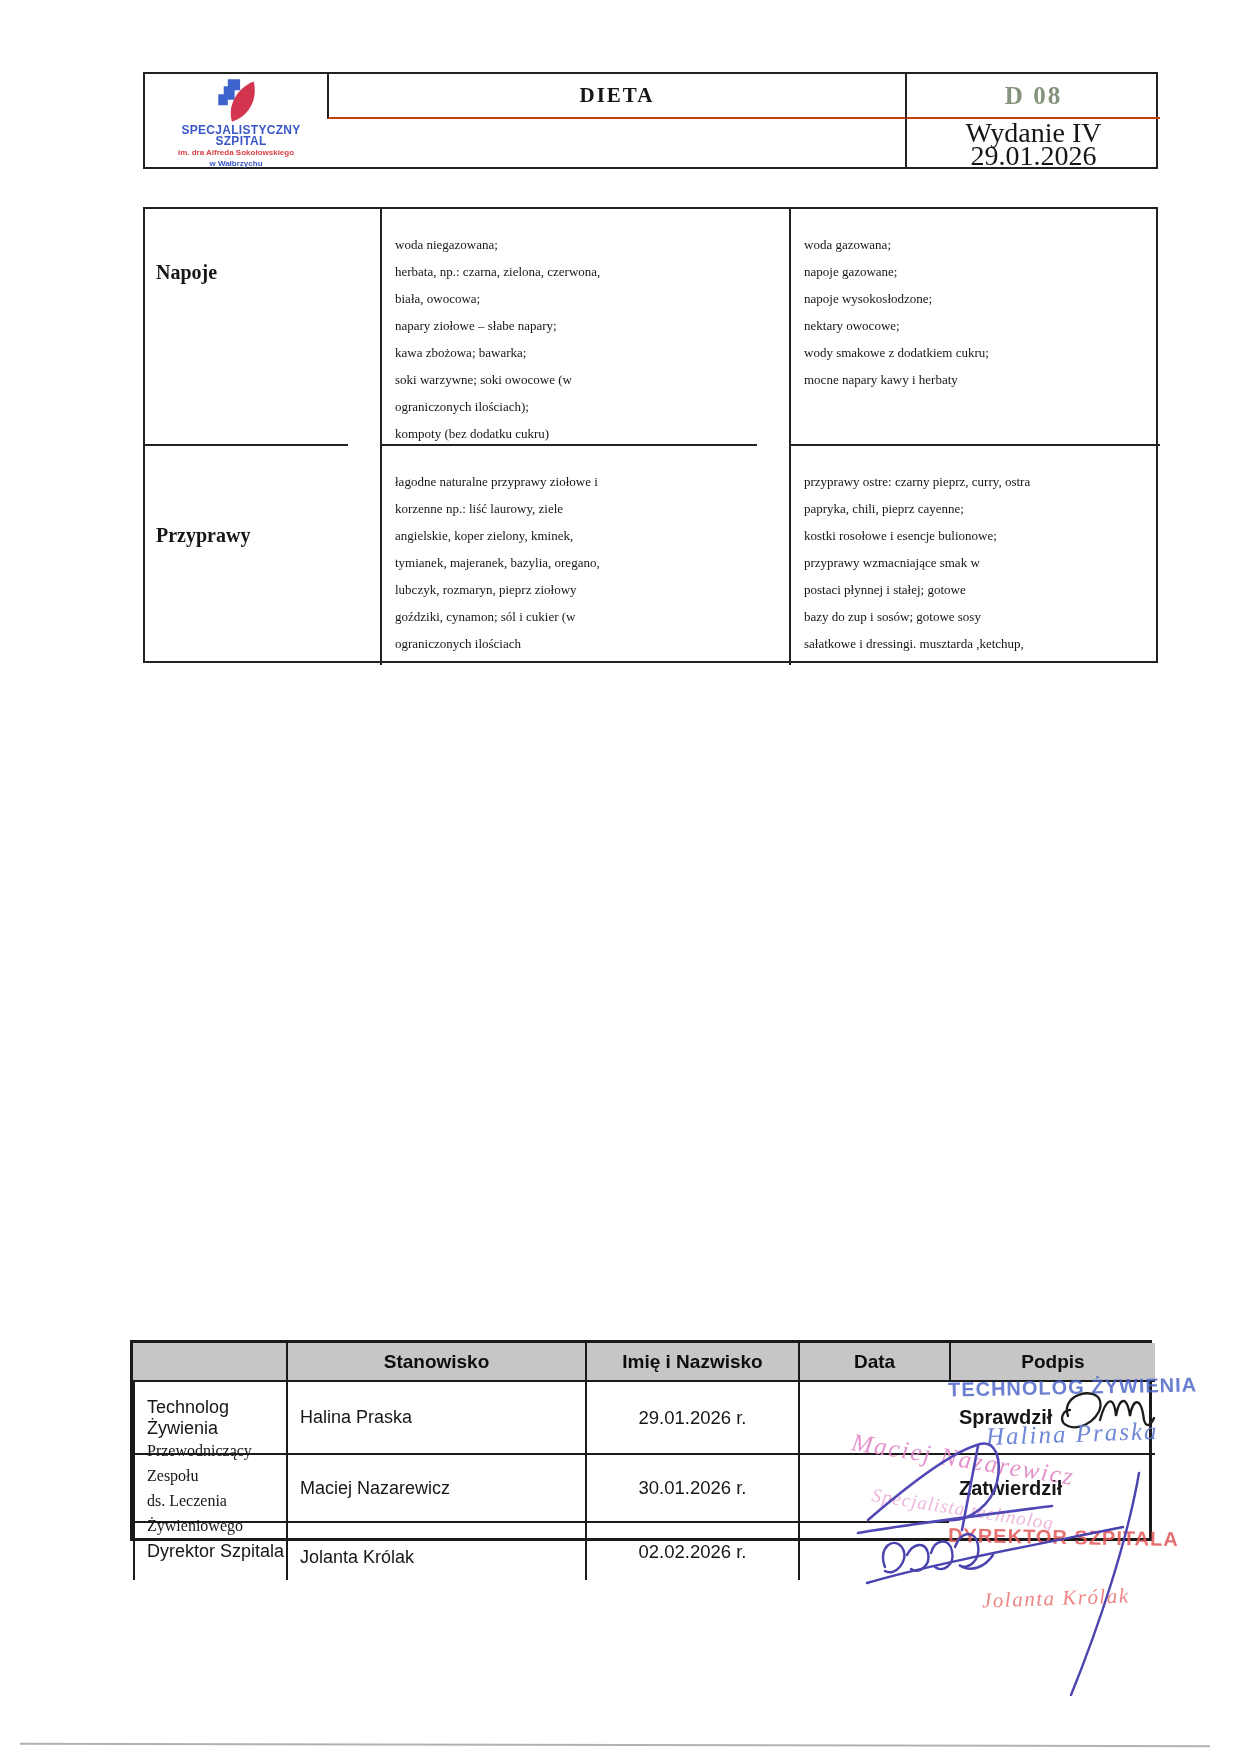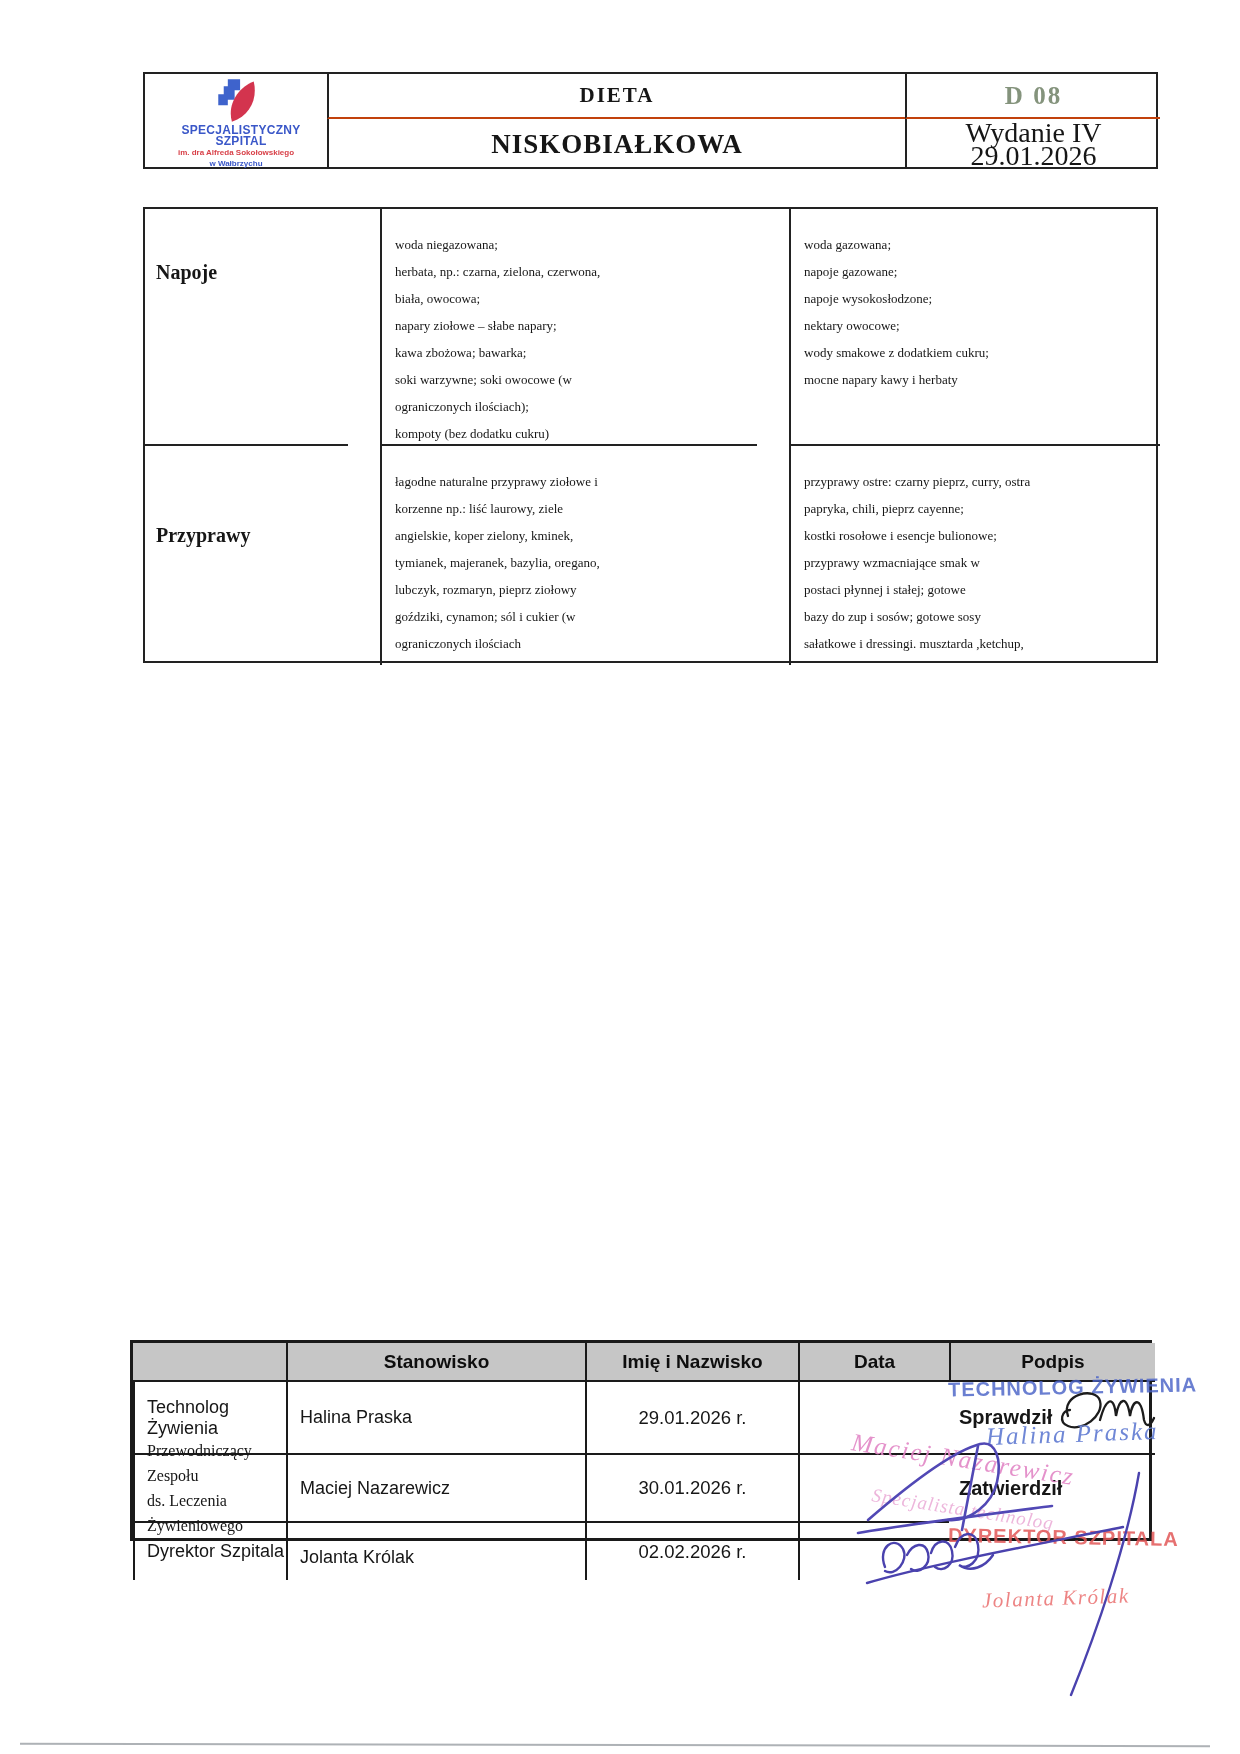--- a/index.html
+++ b/index.html
@@ -85,21 +85,20 @@
         <path d="M44,64 C37,40 52,14 76,5 C82,30 71,55 44,64 Z" fill="#d3344e"></path>
       </svg>
       <div class="logo-text">
         <div class="logo-line1">SPECJALISTYCZNY SZPITAL</div>
         <div class="logo-line2">im. dra Alfreda Sokołowskiego</div>
         <div class="logo-line3">w Wałbrzychu</div>
       </div>
     </div>
     <div class="hc bl bb dieta-cell">DIETA</div>
     <div class="hc bl bb code-cell">D 08</div>
-    <div class="hc bl dietname-cell">NISKOBIAŁKOWA</div>
     <div class="hc bl edition-cell">
       <div>Wydanie IV</div>
       <div>29.01.2026</div>
     </div>
   </div>
 
   <div class="dtable">
     <div class="dc cat cat-1">Napoje</div>
     <div class="dc bl cellText">woda niegazowana;
 herbata, np.: czarna, zielona, czerwona,

